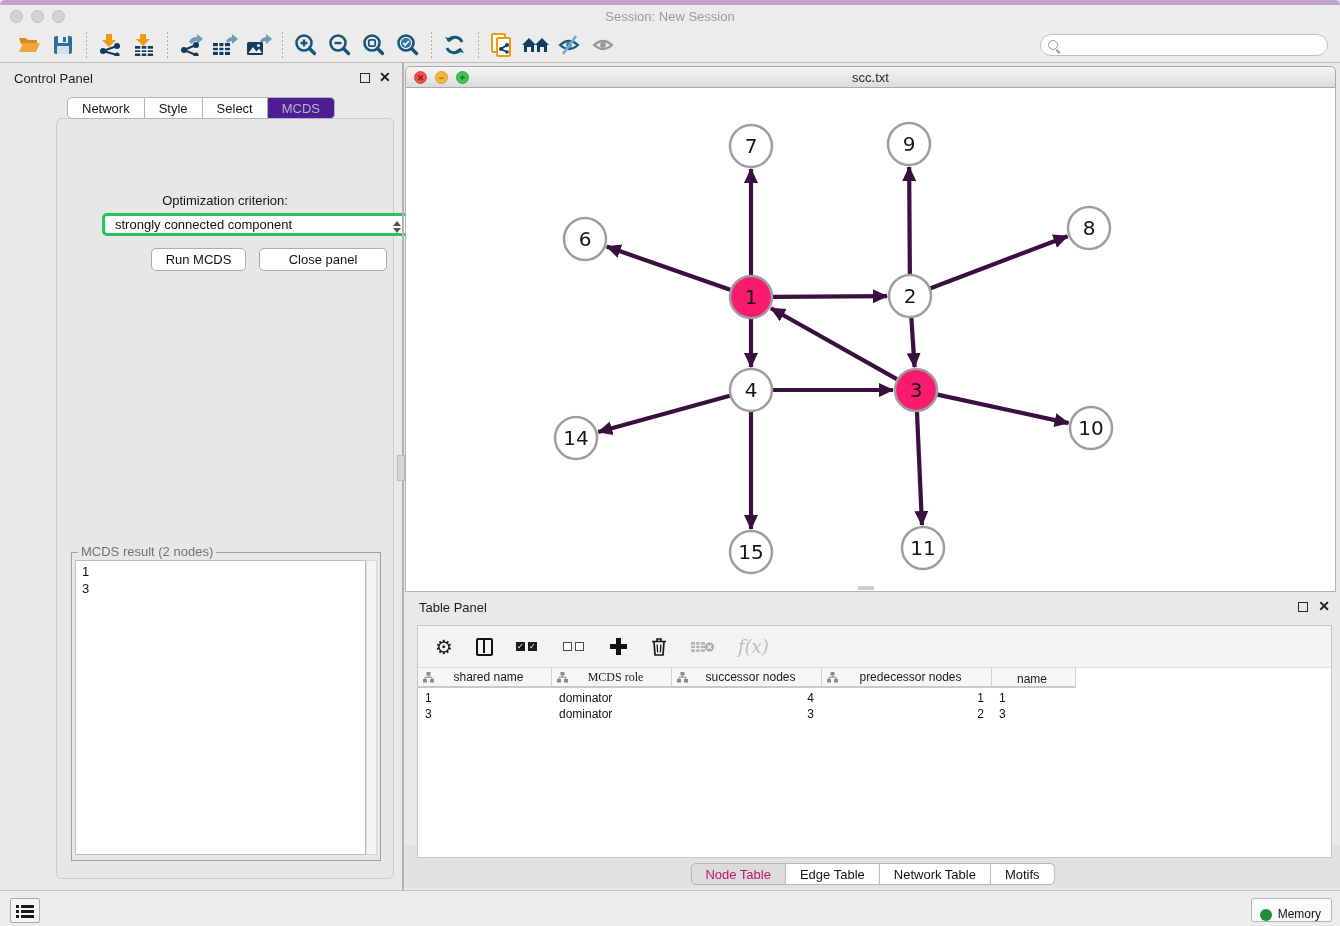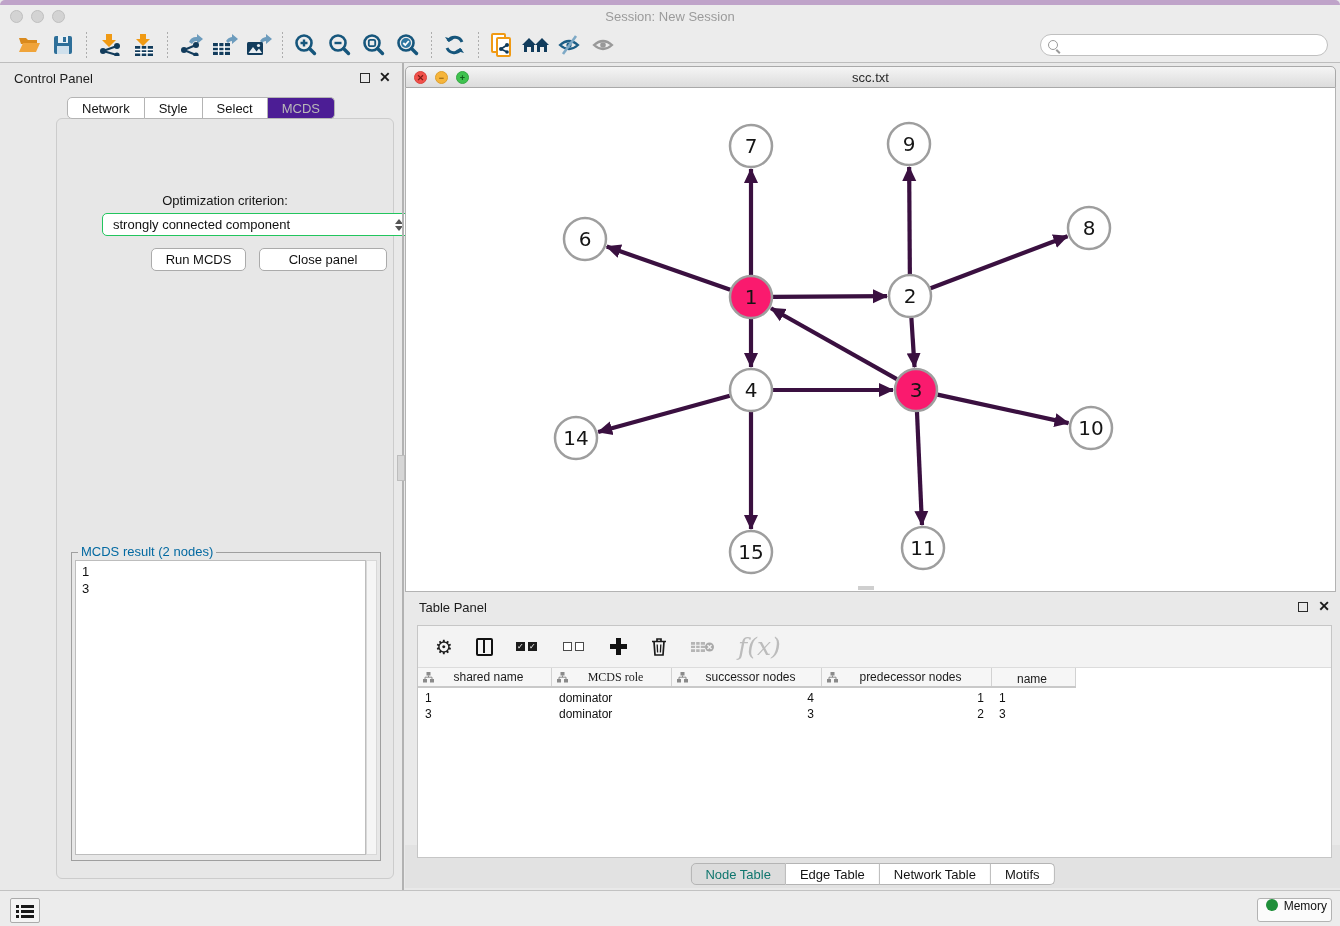--- a/index.html
+++ b/index.html
@@ -41,37 +41,37 @@
   .seg-tabs { position:absolute; display:flex; z-index:3; }
   .seg-tab { height:22px; line-height:21px; padding:0 14px; font-size:13px; color:#141414;
     background:#ffffff; border:1px solid #b4b4b4; border-left-width:0; }
   .seg-tab:first-child { border-left-width:1px; border-radius:5px 0 0 5px; }
   .seg-tab:last-child { border-radius:0 5px 5px 0; }
   .seg-tab.active { background:#4c1d95; color:#b9b9b9; }
   #cp-tabs { left:50%; transform:translateX(-50%); top:34px; }
   #opt-label { position:absolute; top:74px; left:0; right:0; text-align:center;
     font-size:13px; color:#141414; }
   #criterion-select { position:absolute; left:45px; top:94px; width:310px; height:23px;
-    background:#fff; border:1px solid #22c55e; border-radius:5px;
+    background:#fff; border:3px solid #22c55e; border-radius:5px;
     display:flex; align-items:center; font-size:13px; color:#111; padding-left:10px; }
   #criterion-select .stepper { position:absolute; right:6px; top:2px; width:12px; height:18px;
     display:flex; flex-direction:column; align-items:center; justify-content:center; gap:2px; }
   .tri-up { width:0; height:0; border-left:4px solid transparent; border-right:4px solid transparent;
     border-bottom:5px solid #555; }
   .tri-down { width:0; height:0; border-left:4px solid transparent; border-right:4px solid transparent;
     border-top:5px solid #555; }
   .mac-btn { position:absolute; height:23px; background:#fff; border:1px solid #ababab;
     border-radius:5px; font-size:13px; color:#111; display:flex; align-items:center;
     justify-content:center; }
   #run-btn   { left:94px;  top:129px; width:95px;text-align:right; }
   #close-btn { left:202px; top:129px; width:128px; }
   #mcds-fieldset { position:absolute; left:14px; right:12px; top:433px; bottom:17px;
     border:1px solid #9f9f9f; }
   #mcds-legend { position:absolute; left:6px; top:-9px; background:#e7e7e7; padding:0 3px;
-    font-size:13px; color:#0369a1; }
+    font-size:13px; color:#737373; }
   #mcds-text { position:absolute; left:3px; right:14px; top:7px; bottom:5px; background:#fff;
     border:1px solid #bdbdbd; font-size:13px; line-height:17px; padding:2px 6px;
     white-space:pre; color:#111; overflow:hidden; }
   #mcds-scroll { position:absolute; right:3px; top:7px; bottom:5px; width:11px;
     background:#f5f5f5; border:1px solid #d8d8d8; }
 
   
   #v-splitter { position:absolute; left:402px; top:63px; width:2px; height:827px; background:#b2b2b2; }
   #v-handle { position:absolute; left:397px; top:455px; width:8px; height:26px;
     background:#d6d6d6; border:1px solid #bdbdbd; }
@@ -103,41 +103,41 @@
   .tpi { display:flex; align-items:center; justify-content:center; }
   .gear-glyph { font-size:20px; color:#1d1d1d; font-family:"DejaVu Sans", sans-serif; }
   .cols-icon { width:17px; height:18px; border:2.4px solid #111; border-radius:2px; position:relative; }
   .cols-icon::after { content:""; position:absolute; left:5px; top:0; width:2.4px; height:13.5px; background:#111; }
   .cb { width:9px; height:9px; display:inline-block; margin-right:3px; }
   .cb.checked { background:#1b1b1b; color:#fff; font-size:8px; line-height:9px; text-align:center; }
   .cb.empty { border:1.6px solid #4a4a4a; background:#fff; }
   .plus-icon { position:relative; width:17px; height:17px; }
   .plus-icon::before { content:""; position:absolute; left:0; top:6px; width:17px; height:5px; background:#111; }
   .plus-icon::after  { content:""; position:absolute; left:6px; top:0; width:5px; height:17px; background:#111; }
-  .fx-glyph { font-family:"DejaVu Serif", serif; font-style:italic; font-size:25px; color:#bcbcbc; }
+  .fx-glyph { font-family:"DejaVu Serif", serif; font-style:italic; font-size:18px; color:#bcbcbc; }
   #tp-header { position:absolute; left:0; top:42px; height:20px; display:flex;
     background:#f6f6f6; border-bottom:2px solid #c9c9c9; }
   .th { display:flex; align-items:center; border-right:1px solid #d2d2d2;
     font-size:12px; color:#1b1b1b; padding-left:5px; }
   .th .th-label { flex:1; text-align:center; padding-right:8px; }
   #tp-rows { position:absolute; left:0; top:64px; right:0; }
   .tr { display:flex; height:16px; }
   .td { font-size:12px; color:#101010; line-height:16px; }
   #tp-tabs { left:50%; transform:translateX(-50%); top:268px; position:absolute; }
-  #tp-tabs .seg-tab.active { background:#dcdcdc; color:#0f766e; }
+  #tp-tabs .seg-tab.active { background:#dcdcdc; color:#be185d; }
 
   
   #status-bar { position:absolute; left:0; top:890px; width:1340px; height:36px;
     background:#ececec; border-top:1px solid #c2c2c2; }
   #status-list-btn { position:absolute; left:10px; top:7px; width:30px; height:25px;
     background:#f4f4f4; border:1px solid #ababab; border-radius:2px;
     display:flex; align-items:center; justify-content:center; }
-  #memory-btn { position:absolute; right:8px; top:7px; height:24px; padding:0 4px 0 8px;
+  #memory-btn { position:absolute; right:8px; top:7px; height:24px; padding:0 10px 0 8px;
     background:#fbfbfb; border:1px solid #b3b3b3; border-radius:3px;
-    display:flex; align-items:flex-start; gap:6px; font-size:12px; color:#111; }
+    display:flex; align-items:flex-end; gap:6px; font-size:12px; color:#111; }
   #memory-dot { width:12px; height:12px; border-radius:50%; background:#1f8f3a; }
 
   svg { display:block; }
 </style>
 </head>
 <body>
 
 <div id="app">
 
   <div id="titlebar-strip"></div>

